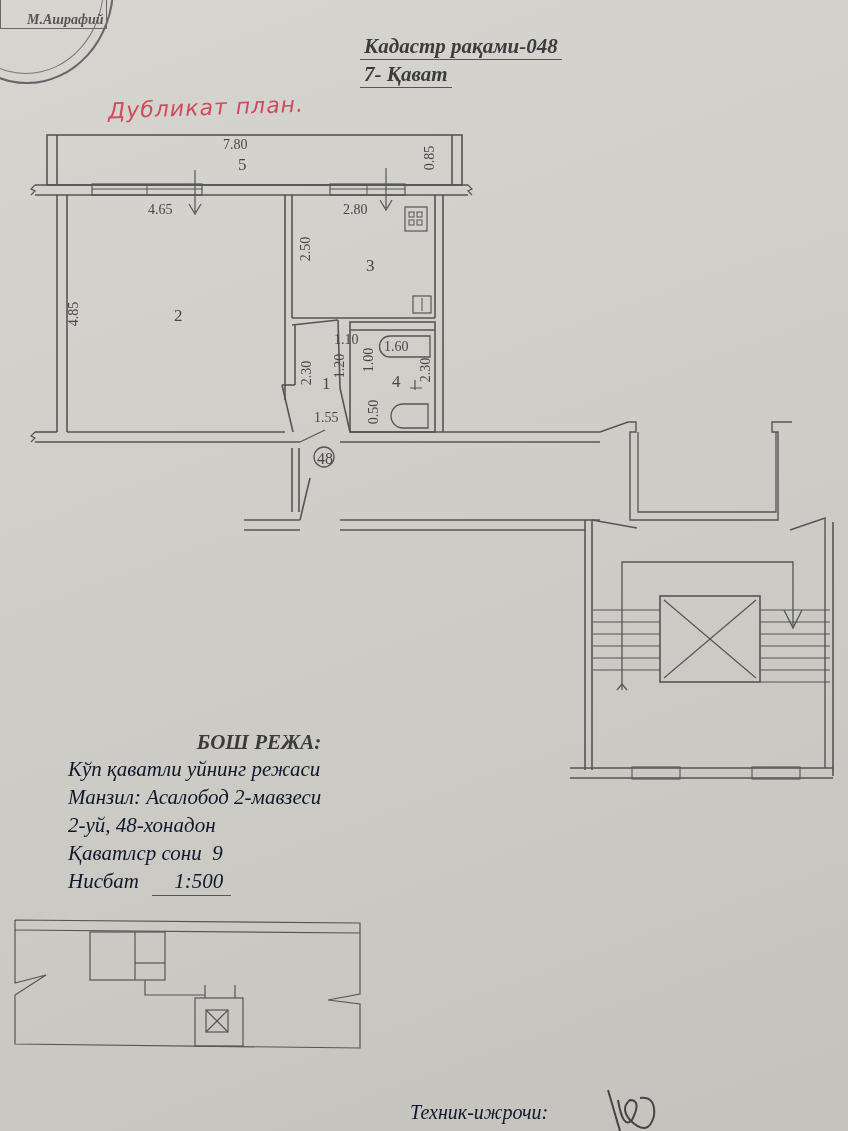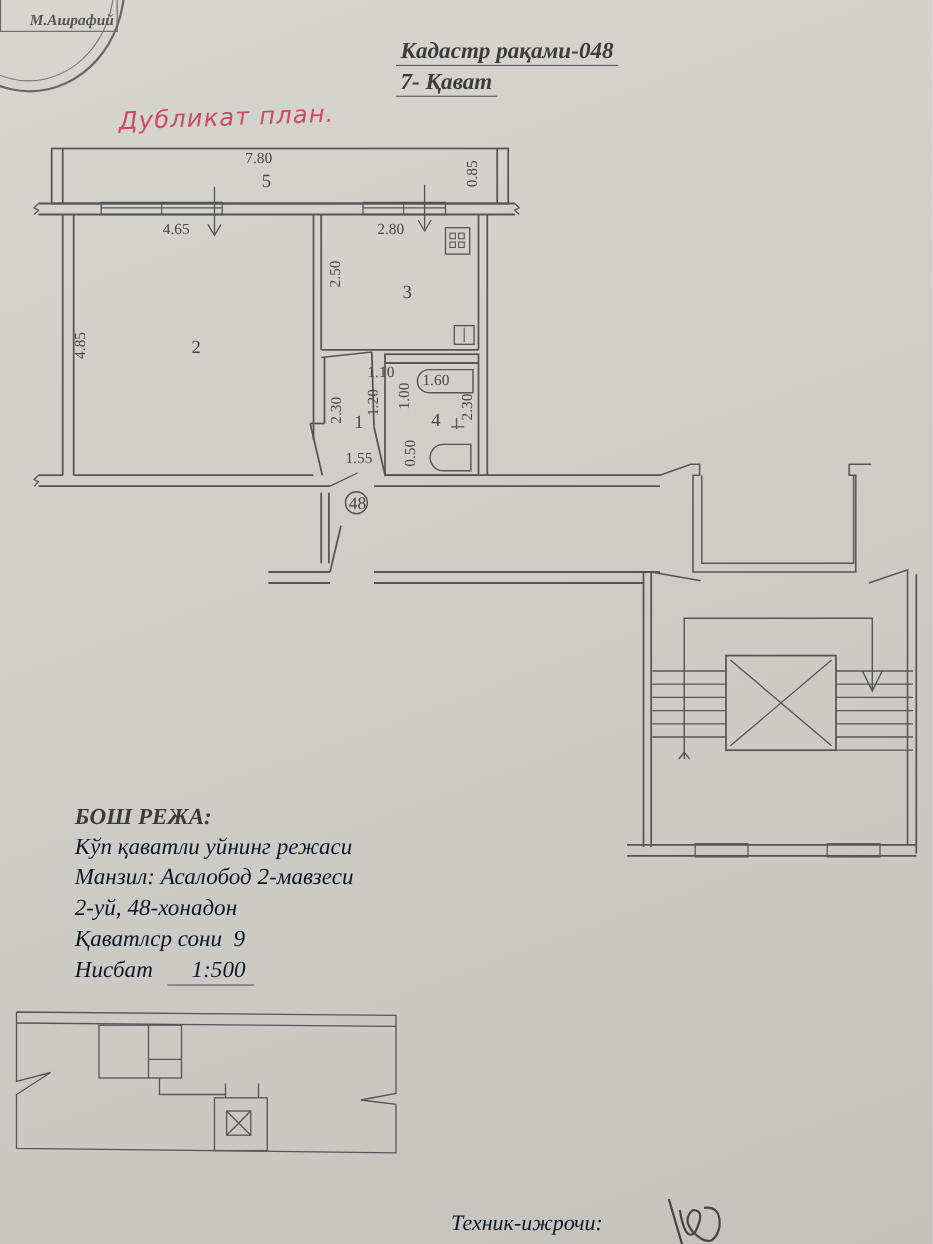--- a/index.html
+++ b/index.html
@@ -9,21 +9,21 @@
     font-family: "Liberation Serif", "DejaVu Serif", serif;
     color:#3a3a3a;
   }
   .abs { position:absolute; }
   svg.plan { position:absolute; left:0; top:0; }
   .hdr { font-weight:bold; font-style:italic; font-size:21px; color:#3c3c3c; }
   .hdr-line { border-bottom:1.5px solid #555; display:inline-block; padding:0 4px; }
   .dim { font-family: "Liberation Serif", serif; font-size:14px; color:#474747; }
   .room { font-size:17px; color:#474747; }
   .info { font-style:italic; font-size:21px; color:#0f172a; line-height:28px; }
-  .info-title { font-weight:bold; font-style:italic; font-size:21px; color:#3b3b3b; }
+  .info-title { font-weight:bold; font-style:italic; font-size:21px; color:#3b3b3b;text-align:right; }
   .red { color:#d04a5e; font-family:"DejaVu Sans", sans-serif; font-size:22px; font-style:italic; letter-spacing:1px; transform:rotate(-2deg); }
   .stamp-text { font-weight:bold; font-style:italic; font-size:14px; color:#555; }
 </style>
 </head>
 <body>
 
 <div class="abs" style="left:-60px; top:-110px; width:170px; height:190px; border:2px solid #666; border-radius:50%;"></div>
 <div class="abs" style="left:-52px; top:-102px; width:154px; height:174px; border:1px solid #777; border-radius:50%;"></div>
 <div class="abs" style="left:0px; top:-4px; width:105px; height:32px; border:1.5px solid #666; border-top:none;"></div>
 <div class="abs stamp-text" style="left:27px; top:12px;">М.Ашрафий</div>

